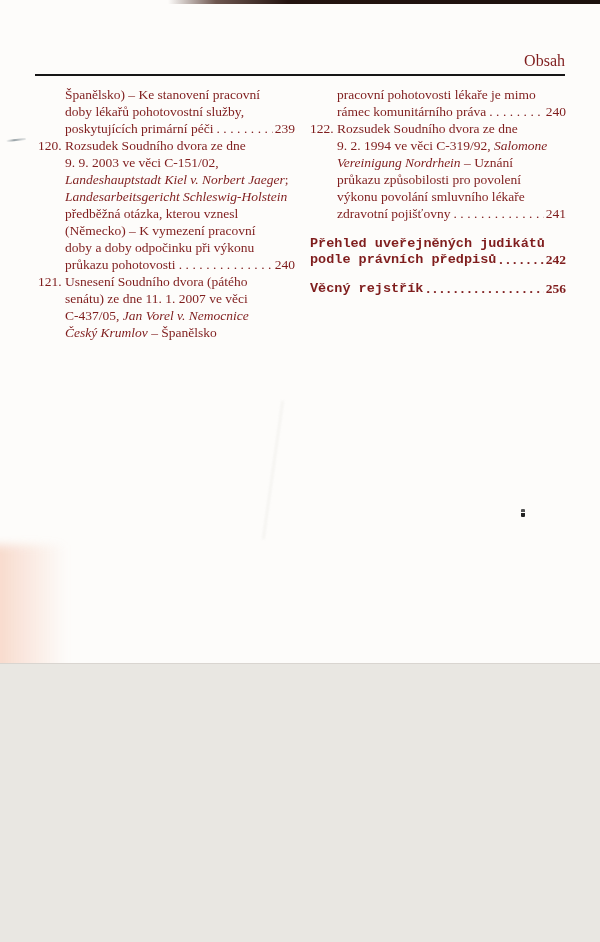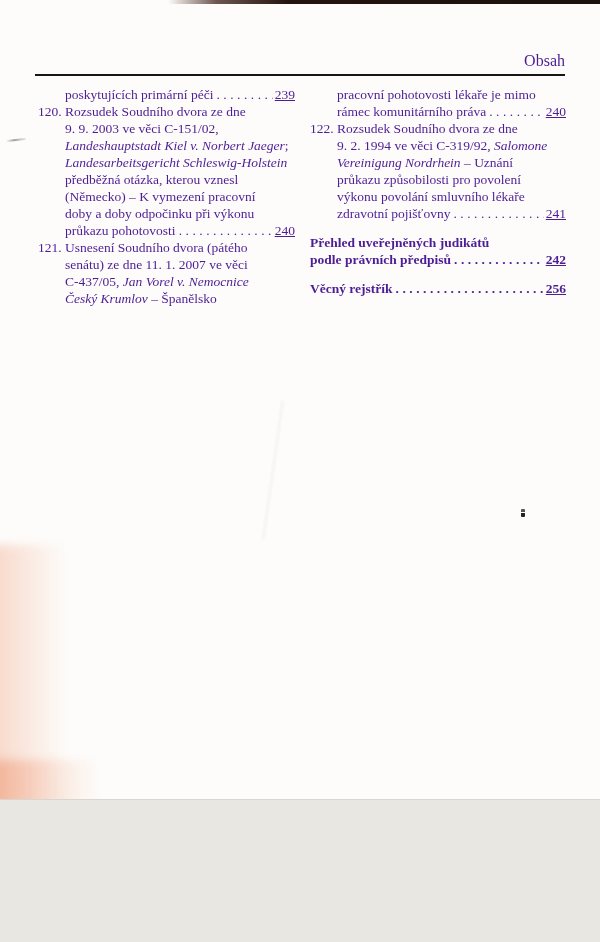--- a/index.html
+++ b/index.html
@@ -3,24 +3,24 @@
 <meta charset="utf-8">
 <style>
   html,body { margin:0; padding:0; }
   body {
     width:600px; height:942px;
     background:#e9e7e2;
     font-family:"Liberation Serif", serif;
   }
   .page {
     position:relative;
-    width:600px; height:800px;
+    width:600px; height:664px;
     background:#fdfcfa;
     overflow:hidden;
-    color:#4c1d95;
+    color:#7f1d1d;
   }
   
   .top-edge {
     position:absolute; top:0; left:0; width:600px; height:4px;
     background:linear-gradient(to right,
       rgba(43,23,18,0) 0%, rgba(43,23,18,0) 28%,
       rgba(62,31,22,0.75) 36%, #241410 48%, #1c110d 100%);
   }
   .bottom-edge {
     position:absolute; bottom:0; left:0; width:600px; height:1px;
@@ -56,26 +56,26 @@
   .entry {
     position:relative; padding-left:27px;
     font-size:13.5px; line-height:17px;
   }
   .entry .num { position:absolute; left:0; top:0; white-space:pre;text-align:center; }
   .entry.section { padding-left:0; margin-top:12px; font-weight:bold; }
   .line { height:17px; overflow:hidden; white-space:nowrap; }
   .line.haspage { display:flex; align-items:flex-start; }
   .seg { white-space:pre; }
   .seg.i { font-style:italic;text-align:right; }
-  .seg.b { font-weight:bold; }
+  .seg.b { font-weight:bold;font-family:Liberation Mono, monospace; }
   .leader {
     flex:1 1 auto; overflow:hidden; white-space:nowrap;
     letter-spacing:3.5px; margin-left:3px; min-width:8px;
   }
-  .pgnum { white-space:pre; margin-left:2px;text-decoration:underline; }
+  .pgnum { white-space:pre; margin-left:2px; }
   
   .page-number {
     position:absolute; left:543px; top:894px;
     font-size:16px; font-weight:bold;
   }
   
   .artifact { position:absolute; pointer-events:none; }
   .art-dash-margin {
     left:6px; top:139px; width:20px; height:2px;
     background:linear-gradient(to right, rgba(120,135,140,0) , rgba(110,125,132,0.7) 40%, rgba(110,125,132,0.15));
@@ -107,20 +107,22 @@
   <div class="tint tint-upper"></div>
   <div class="tint tint-mid"></div>
   <div class="tint tint-lower"></div>
   <div class="artifact art-crease"></div>
 
   <div class="header-title">Obsah</div>
   <div class="header-rule"></div>
 
   <div class="col col-left" id="col-left">
       <div class="entry">
+        <div class="line"><span class="seg">Španělsko) – Ke stanovení pracovní</span></div>
+        <div class="line"><span class="seg">doby lékařů pohotovostní služby,</span></div>
         <div class="line haspage">
           <span class="seg">poskytujících primární péči</span>
           <span class="leader">................................................................</span>
           <span class="pgnum">239</span>
         </div>
       </div>
       <div class="entry">
         <span class="num">120.</span>
         <div class="line"><span class="seg">Rozsudek Soudního dvora ze dne</span></div>
         <div class="line"><span class="seg">9. 9. 2003 ve věci C-151/02,</span></div>

